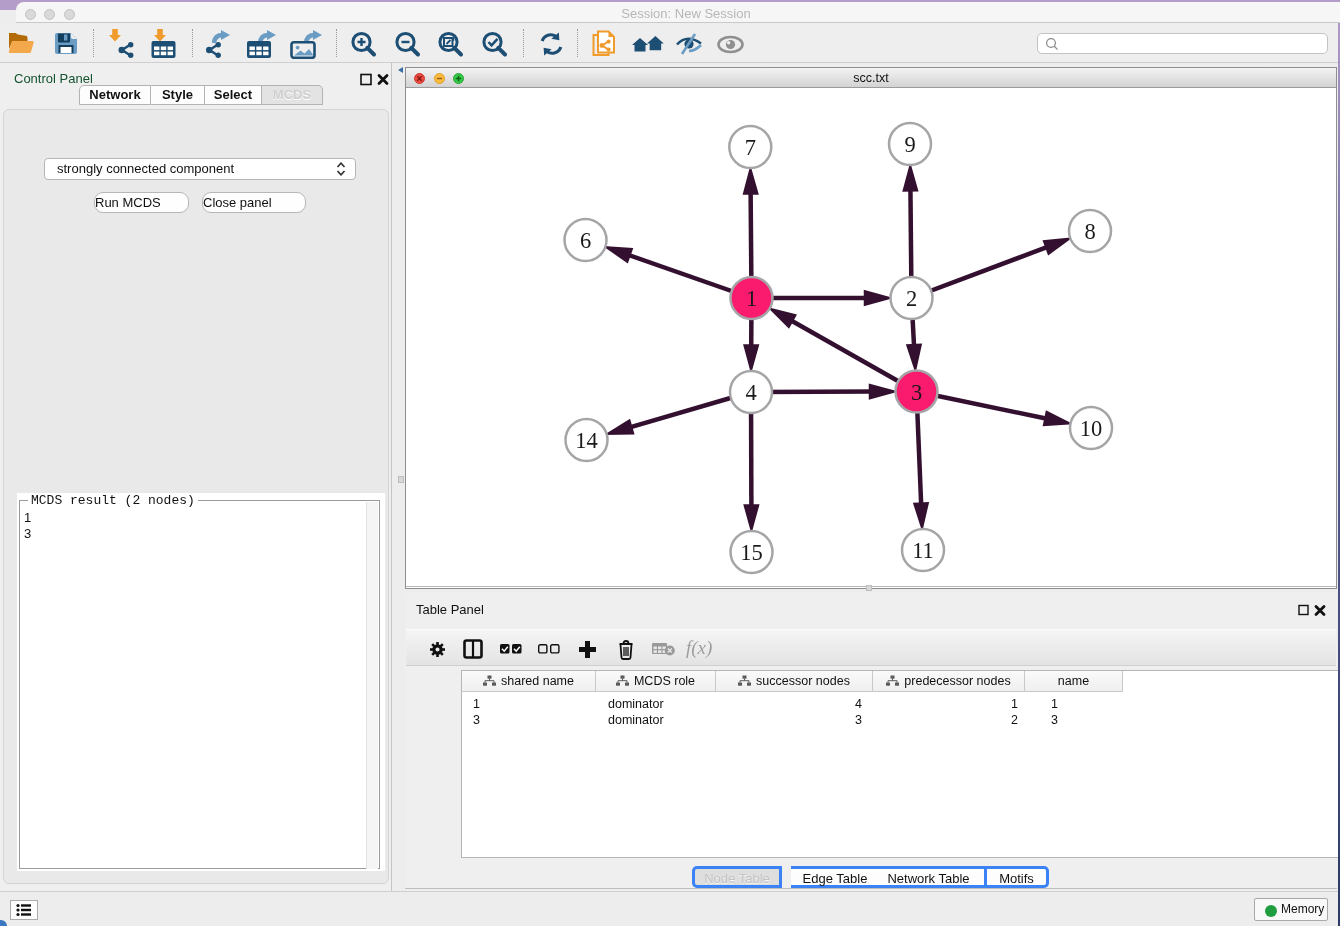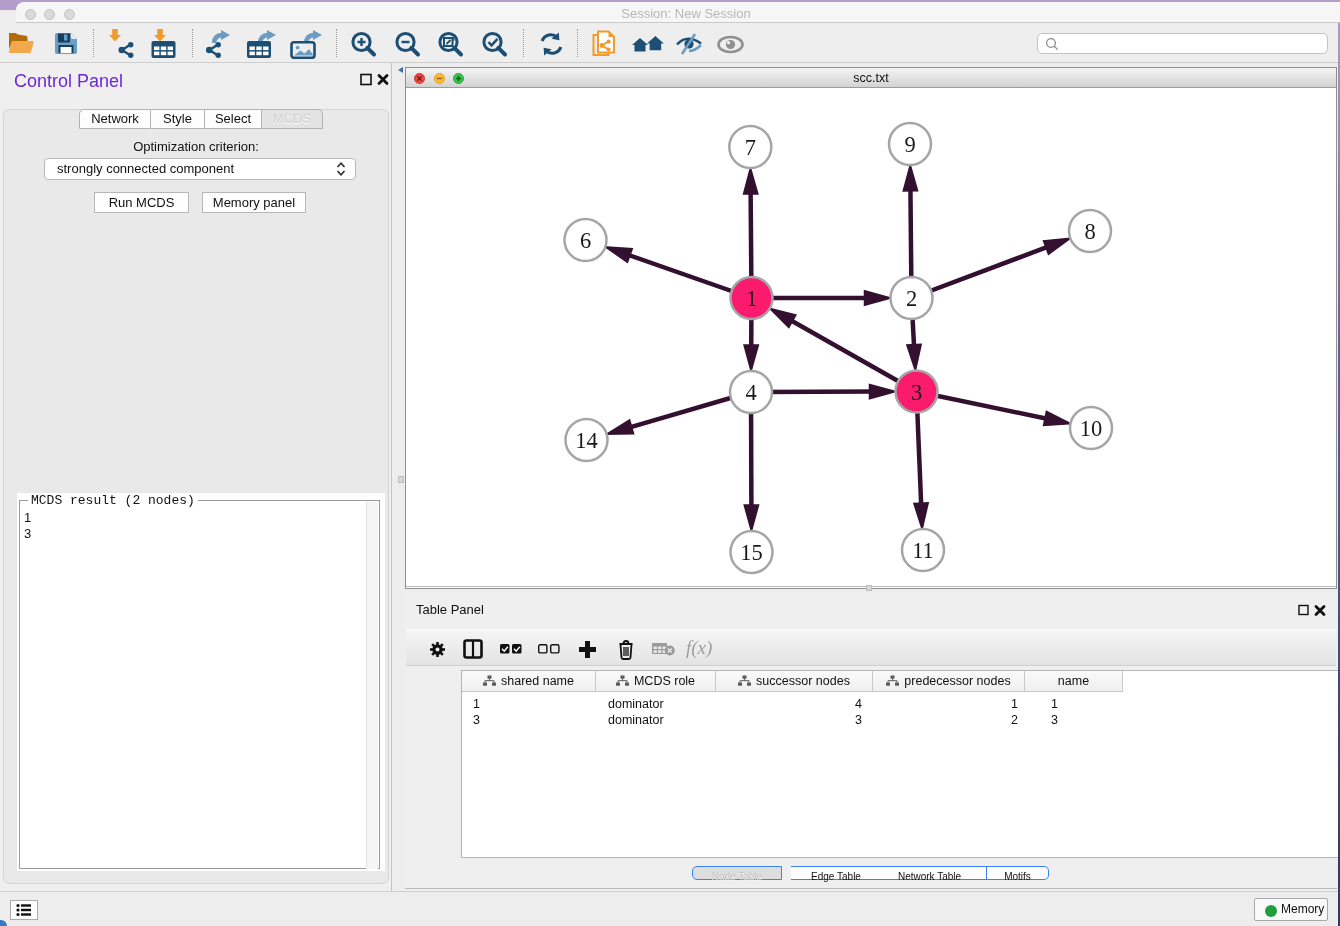--- a/index.html
+++ b/index.html
@@ -9,26 +9,26 @@
 #topline { left:0; top:0; width:1340px; height:10px; background:#b49dc8; }
 #titlebar { left:0; top:2px; width:1340px; height:21px; background:#f6f6f6; border-bottom:1px solid #c9c9c9; border-radius:8px 8px 0 0; z-index:2;margin-left:16px; }
 .tl { position:absolute; top:7px; width:11px; height:11px; border-radius:50%; background:#d9d9d9; border:1px solid #c2c2c2; }
 #apptitle { position:absolute; top:4px; left:0; width:100%; text-align:center; font-size:13px; color:#b7b7b7; }
 #toolbar { left:0; top:23px; width:1340px; height:40px; background:#eeeeee; border-bottom:1px solid #cecece; }
 .sep { position:absolute; top:6px; height:28px; width:0; border-left:1px dotted #9a9a9a; }
 .ticon { position:absolute; }
 #search { left:1037px; top:10px; width:291px; height:21px; background:#fff; border:1px solid #c3c3c3; border-radius:5px; }
 
 #cpanel { left:0; top:63px; width:392px; height:828px; background:#efefef; border-right:1px solid #c4c4c4; }
-#cp-title { position:absolute; left:14px; top:8px; font-size:18px; color:#6d28d9; }
+#cp-title { position:absolute; left:14px; top:8px; font-size:13px; color:#14532d; }
 #cp-inner { position:absolute; left:3px; top:46px; width:386px; height:775px; background:#e9e9e9; border:1px solid #d4d4d4; border-radius:6px; }
-.tab { position:absolute; top:46px; height:20px; background:#fdfdfd; border:1px solid #b3b3b3; font-size:13px; color:#111; text-align:center; line-height:18px; z-index:3; }
+.tab { position:absolute; top:22px; height:20px; background:#fdfdfd; border:1px solid #b3b3b3; font-size:13px; color:#111; text-align:center; line-height:18px; z-index:3;font-weight:bold; }
 #opt-label { position:absolute; left:0; top:76px; width:392px; text-align:center; font-size:13px; color:#111; }
 #combo { position:absolute; left:44px; top:95px; width:312px; height:22px; background:#fff; border:1px solid #b7b7b7; border-radius:4px; font-size:13px; color:#111; line-height:20px; padding-left:12px; }
-.btn { position:absolute; top:129px; height:21px; background:#fefefe; border:1px solid #b7b7b7; border-radius:0; font-size:13px; color:#111; text-align:center; line-height:19px; }
+.btn { position:absolute; top:129px; height:21px; background:#fefefe; border:1px solid #b7b7b7; border-radius:9px; font-size:13px; color:#111; line-height:19px; }
 #mcds-box { position:absolute; left:17px; top:430px; width:368px; height:378px; background:#fff; }
 #mcds-group { position:absolute; left:2px; top:7px; width:361px; height:369px; border:1px solid #9a9a9a; }
 #mcds-label { position:absolute; left:8px; top:-8px; background:#fff; padding:0 3px; font-size:13px; color:#111;font-family:Liberation Mono, monospace; }
 #mcds-items { position:absolute; left:4px; top:9px; font-size:13px; color:#111; line-height:16px; }
 #mcds-sb { position:absolute; right:1px; top:1px; width:12px; height:367px; background:#f5f5f5; border-left:1px solid #e2e2e2; }
 
 #vdiv-handle { left:398px; top:476px; width:6px; height:7px; background:#d8d8d8; border:1px solid #bdbdbd; }
 
 #netwin { left:405px; top:67px; width:932px; height:522px; background:#fff; border:1px solid #8f8f8f; }
 #nettitle { position:absolute; left:0; top:0; width:930px; height:20px; background:linear-gradient(#f3f3f3,#d3d3d3); border-bottom:1px solid #9c9c9c; }
@@ -36,21 +36,21 @@
 .light { position:absolute; top:4.5px; width:11px; height:11px; border-radius:50%; }
 #canvline { position:absolute; left:0px; top:518px; width:930px; height:1px; background:#b9b9b9; }
 #hdiv-handle { left:866px; top:585px; width:6px; height:6px; background:#d8d8d8; border:1px solid #bdbdbd; }
 
 #tpanel { left:405px; top:593px; width:932px; height:298px; background:#efefef; }
 #tp-title { position:absolute; left:11px; top:9px; font-size:13px; color:#111; }
 #tp-toolbar { position:absolute; left:1px; top:36px; width:930px; height:37px; background:linear-gradient(#f5f5f5,#e3e3e3); border-top:1px solid #fbfbfb; border-bottom:1px solid #cfcfcf; }
 #ttable { position:absolute; left:8px; top:77px; width:916px; height:188px; background:#fff; border:1px solid #b5b5b5;margin-left:48px; }
 .hcell { position:absolute; top:0px; height:21px; background:linear-gradient(#fafafa,#efefef); border-right:1px solid #c9c9c9; border-bottom:1px solid #c9c9c9; font-size:12.5px; color:#111; text-align:center; line-height:21px; }
 .trow { position:absolute; font-size:12.5px; color:#111; }
-.tabb { position:absolute; top:273px; height:14px; background:#fdfdfd; border:1px solid #3b82f6; font-size:10px; color:#111; text-align:center; line-height:20px; z-index:2; }
+.tabb { position:absolute; top:273px; height:22px; background:#fdfdfd; border:3px solid #3b82f6; font-size:13px; color:#111; text-align:center; line-height:20px; z-index:2; }
 #tabline { position:absolute; left:0px; top:295px; width:932px; height:1px; background:#bcbcbc; }
 
 #statusbar { left:0; top:891px; width:1340px; height:35px; background:#ededed; border-top:1px solid #cfcfcf; }
 #listbtn { position:absolute; left:10px; top:8px; width:28px; height:20px; background:#fdfdfd; border:1px solid #ababab; }
 #membtn { position:absolute; left:1254px; top:6px; width:74px; height:23px; background:#f9f9f9; border:1px solid #a9a9a9; border-radius:2px; font-size:12px; color:#111; line-height:21px; text-align:left; padding-left:26px; }
 #memdot { position:absolute; left:10px; top:5.5px; width:12px; height:12px; border-radius:50%; background:#1e9e3e; }
 #rightline { left:1338px; top:0; width:2px; height:926px; background:linear-gradient(#b49dc8, #5b5f94 40%, #2c3a66); }
 #bluecorner { left:-5px; top:920px; width:12px; height:12px; border-radius:50%; background:#3b77c0; }
 </style></head>
 <body>
@@ -214,29 +214,28 @@
   <div id="cp-title">Control Panel</div>
   <svg width="34" height="14" style="position:absolute;left:358px;top:10px" viewBox="0 0 34 14">
     <rect x="3" y="1.5" width="10" height="10" fill="none" stroke="#111" stroke-width="1.6"></rect>
     <path d="M21,2.5 L29,10.5 M29,2.5 L21,10.5" stroke="#111" stroke-width="2.8" stroke-linecap="round"></path>
   </svg>
   <div id="cp-inner"></div>
   <div class="tab" style="left:79px; width:72px; border-radius:5px 0 0 0;">Network</div>
   <div class="tab" style="left:151px; width:54px; border-left:none;">Style</div>
   <div class="tab" style="left:205px; width:57px; border-left:none;">Select</div>
   <div class="tab" style="left:262px; width:61px; border-left:none; border-radius:0 5px 0 0; background:#e3e3e3; color:#cfcfcf; text-shadow:0 1px 0 #fff;">MCDS</div>
-  <div id="opt-label">Optimization criterion:</div>
   <div id="combo">strongly connected component
     <svg width="10" height="14" style="position:absolute;right:9px;top:3px" viewBox="0 0 10 14">
         <path d="M1.5,5 L5,1.2 L8.5,5" fill="none" stroke="#333" stroke-width="1.7"></path>
         <path d="M1.5,9 L5,12.8 L8.5,9" fill="none" stroke="#333" stroke-width="1.7"></path>
       </svg>
   </div>
   <div class="btn" style="left:94px; width:95px;">Run MCDS</div>
-  <div class="btn" style="left:202px; width:104px;">Memory panel</div>
+  <div class="btn" style="left:202px; width:104px;">Close panel</div>
   <div id="mcds-box">
     <div id="mcds-group">
       <div id="mcds-label">MCDS result (2 nodes)</div>
       <div id="mcds-items">1<br>3</div>
       <div id="mcds-sb"></div>
     </div>
   </div>
 </div>
 <div class="abs" id="vdiv-handle"></div>
 <svg class="abs" style="left:398px;top:67px" width="8" height="6" viewBox="0 0 8 6">

